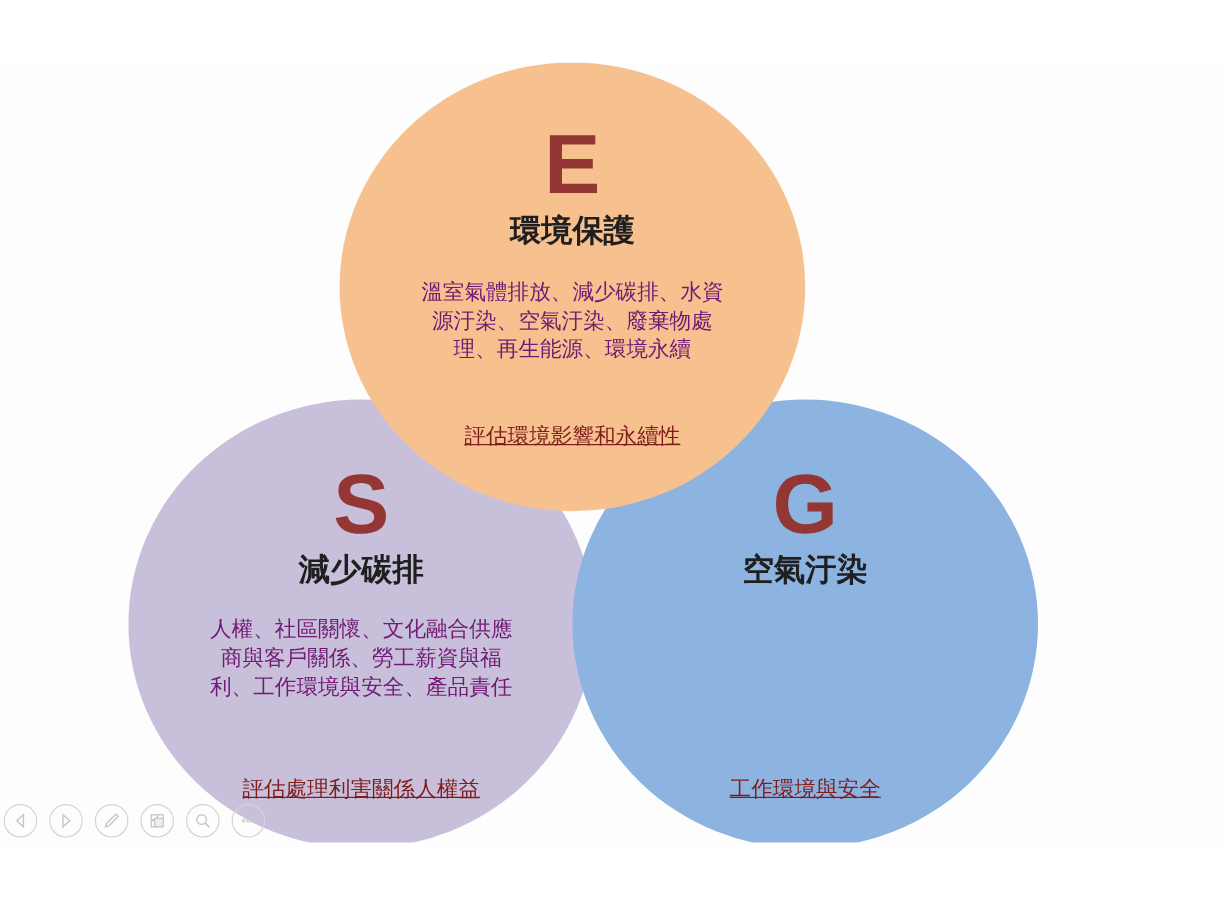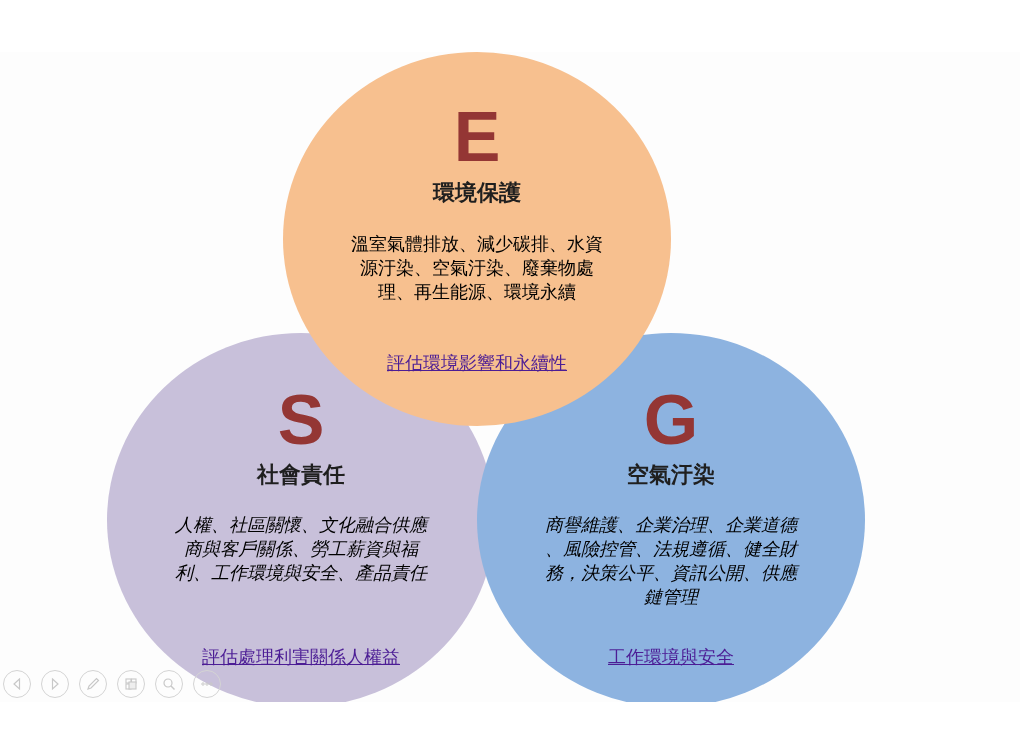--- a/index.html
+++ b/index.html
@@ -23,43 +23,43 @@
   .circle-g { left: 477px; top: 281px; z-index: 1; }
   .circle-e { left: 283px; top: 0px; z-index: 2; }
   .letter {
     position: absolute; left: 0; right: 0; text-align: center;
     font-family: "Liberation Sans", sans-serif;
     font-weight: bold; font-size: 70px; line-height: 70px;
     color: #943634;
   }
   .title {
     position: absolute; left: 0; right: 0; text-align: center;
-    font-weight: bold; font-size: 22px; line-height: 26px;
+    font-weight: bold; font-size: 26px; line-height: 26px;
     color: #1f1f1f;
   }
   .desc {
     position: absolute; left: 60px; right: 60px; text-align: center;
-    font-size: 18px; line-height: 24px; color: #000000;
+    font-size: 18px; line-height: 24px; color: #701a75;
   }
   .link {
     position: absolute; left: 0; right: 0; text-align: center;
     font-size: 18px; line-height: 24px;
   }
   .link span {
-    color: #4c1d95; text-decoration: underline; cursor: pointer; font-family: Liberation Serif, serif;
+    color: #7f1d1d; text-decoration: underline; cursor: pointer; font-family: Liberation Serif, serif;
   }
   
   .circle-e .letter { top: 50px; }
   .circle-e .title  { top: 128px; }
   .circle-e .desc   { top: 180px; }
   .circle-e .link   { top: 299px; }
 
   .circle-s .letter, .circle-g .letter { top: 52px; }
   .circle-s .title, .circle-g .title   { top: 129px; }
-  .circle-s .desc, .circle-g .desc     { top: 180px; font-style: italic; }
+  .circle-s .desc, .circle-g .desc     { top: 180px; }
   .circle-s .link, .circle-g .link     { top: 312px; }
 
   .nav {
     position: absolute; left: 3px; top: 670px; z-index: 5;
     display: flex; gap: 10px;
   }
   .nav-btn {
     width: 28px; height: 28px; border-radius: 50%;
     border: 1px solid #d4d4d4; box-sizing: border-box;
     display: flex; align-items: center; justify-content: center;
@@ -67,31 +67,30 @@
   }
   .nav-btn svg { width: 16px; height: 16px; }
 </style>
 </head>
 <body>
 
 <div class="slide">
 
   <div class="circle circle-s" style="background:#c8c0da;">
     <div class="letter">S</div>
-    <div class="title">社會責任</div>
+    <div class="title">減少碳排</div>
     <div class="desc">人權、社區關懷、文化融合供應商與客戶關係、勞工薪資與福利、工作環境與安全、產品責任</div>
     <div class="link">
       <span>評估處理利害關係人權益</span>
     </div>
   </div>
 
   <div class="circle circle-g" style="background:#8db3e0;">
     <div class="letter">G</div>
     <div class="title">空氣汙染</div>
-    <div class="desc">商譽維護、企業治理、企業道德 、風險控管、法規遵循、健全財務，決策公平、資訊公開、供應鏈管理</div>
     <div class="link">
       <span>工作環境與安全</span>
     </div>
   </div>
 
   <div class="circle circle-e" style="background:#f7c08f;">
     <div class="letter">E</div>
     <div class="title">環境保護</div>
     <div class="desc">溫室氣體排放、減少碳排、水資源汙染、空氣汙染、廢棄物處理、再生能源、環境永續</div>
     <div class="link">

